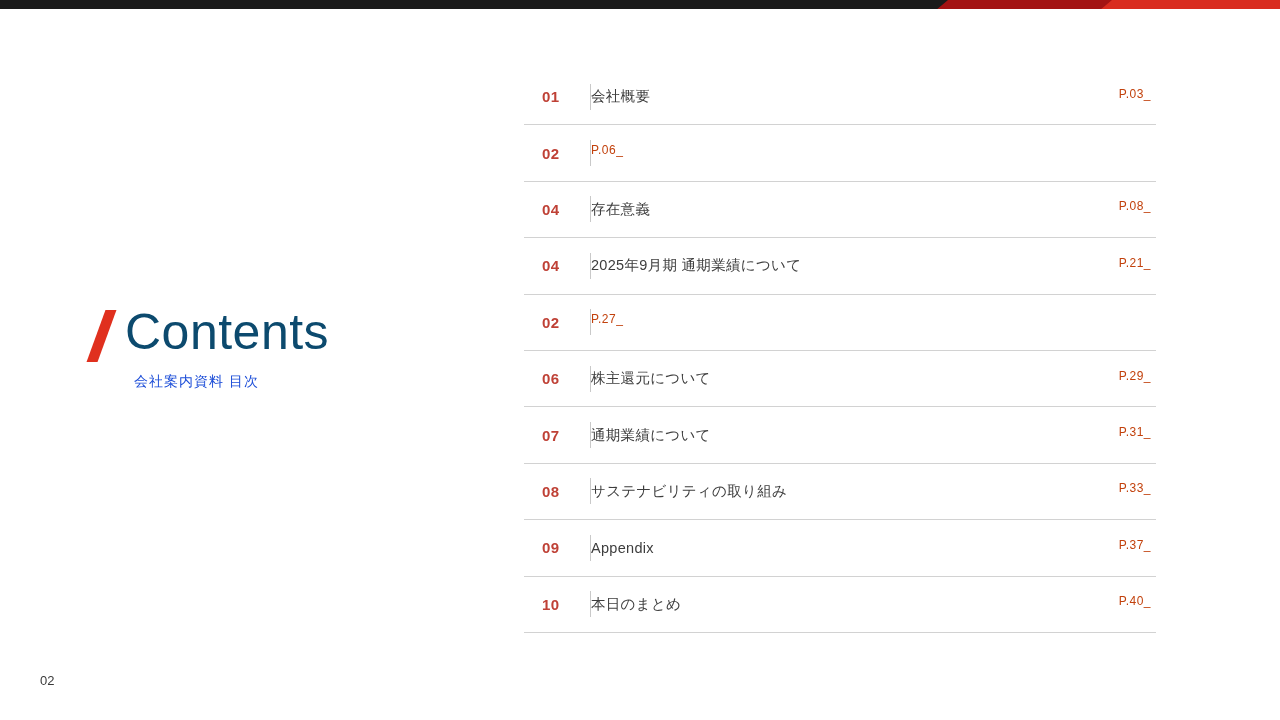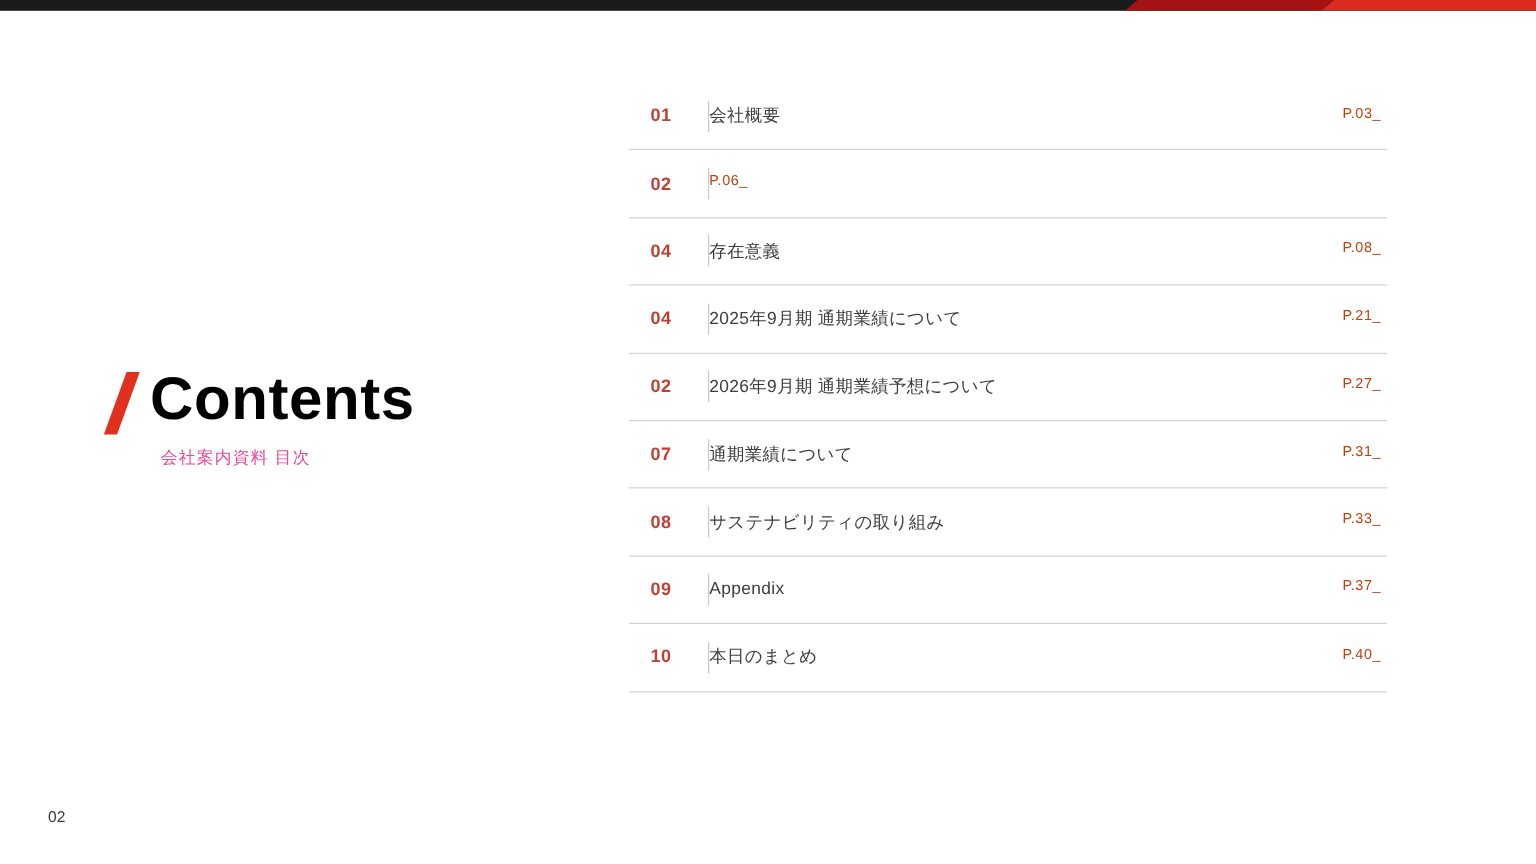--- a/index.html
+++ b/index.html
@@ -40,29 +40,29 @@
   }
   .slash-icon {
     position: absolute; left: 8px; top: 10px;
     width: 11px; height: 52px;
     background: #e0301e;
     transform: skewX(-20deg);
   }
   .page-title {
     position: absolute; left: 37px; top: 0;
     font-size: 50px; line-height: 64px;
-    font-weight: 700;
-    color: #000000;
+    font-weight: 400;
+    color: #0c4a6e;
     letter-spacing: 0.5px;
     white-space: nowrap;
   }
   .page-subtitle {
     position: absolute; left: 46px; top: 73px;
     font-size: 14px;
-    color: #ec4899;
+    color: #1d4ed8;
     letter-spacing: 1px;
     white-space: nowrap;
   }
 
   
   .toc {
     position: absolute; left: 524px; top: 69px;
     width: 632px;
   }
   .toc-row {
@@ -144,22 +144,27 @@
   </div>
   <div class="toc-row">
     <span class="toc-num">04</span>
     <span class="toc-sep"></span>
     <span class="toc-label">2025年9月期 通期業績について</span>
     <span class="toc-page">P.21_</span>
   </div>
   <div class="toc-row">
     <span class="toc-num">02</span>
     <span class="toc-sep"></span>
-    <span class="toc-label">2026年9月期 通期業績予想について</span>
     <span class="toc-page">P.27_</span>
+  </div>
+  <div class="toc-row">
+    <span class="toc-num">06</span>
+    <span class="toc-sep"></span>
+    <span class="toc-label">株主還元について</span>
+    <span class="toc-page">P.29_</span>
   </div>
   <div class="toc-row">
     <span class="toc-num">07</span>
     <span class="toc-sep"></span>
     <span class="toc-label">通期業績について</span>
     <span class="toc-page">P.31_</span>
   </div>
   <div class="toc-row">
     <span class="toc-num">08</span>
     <span class="toc-sep"></span>

